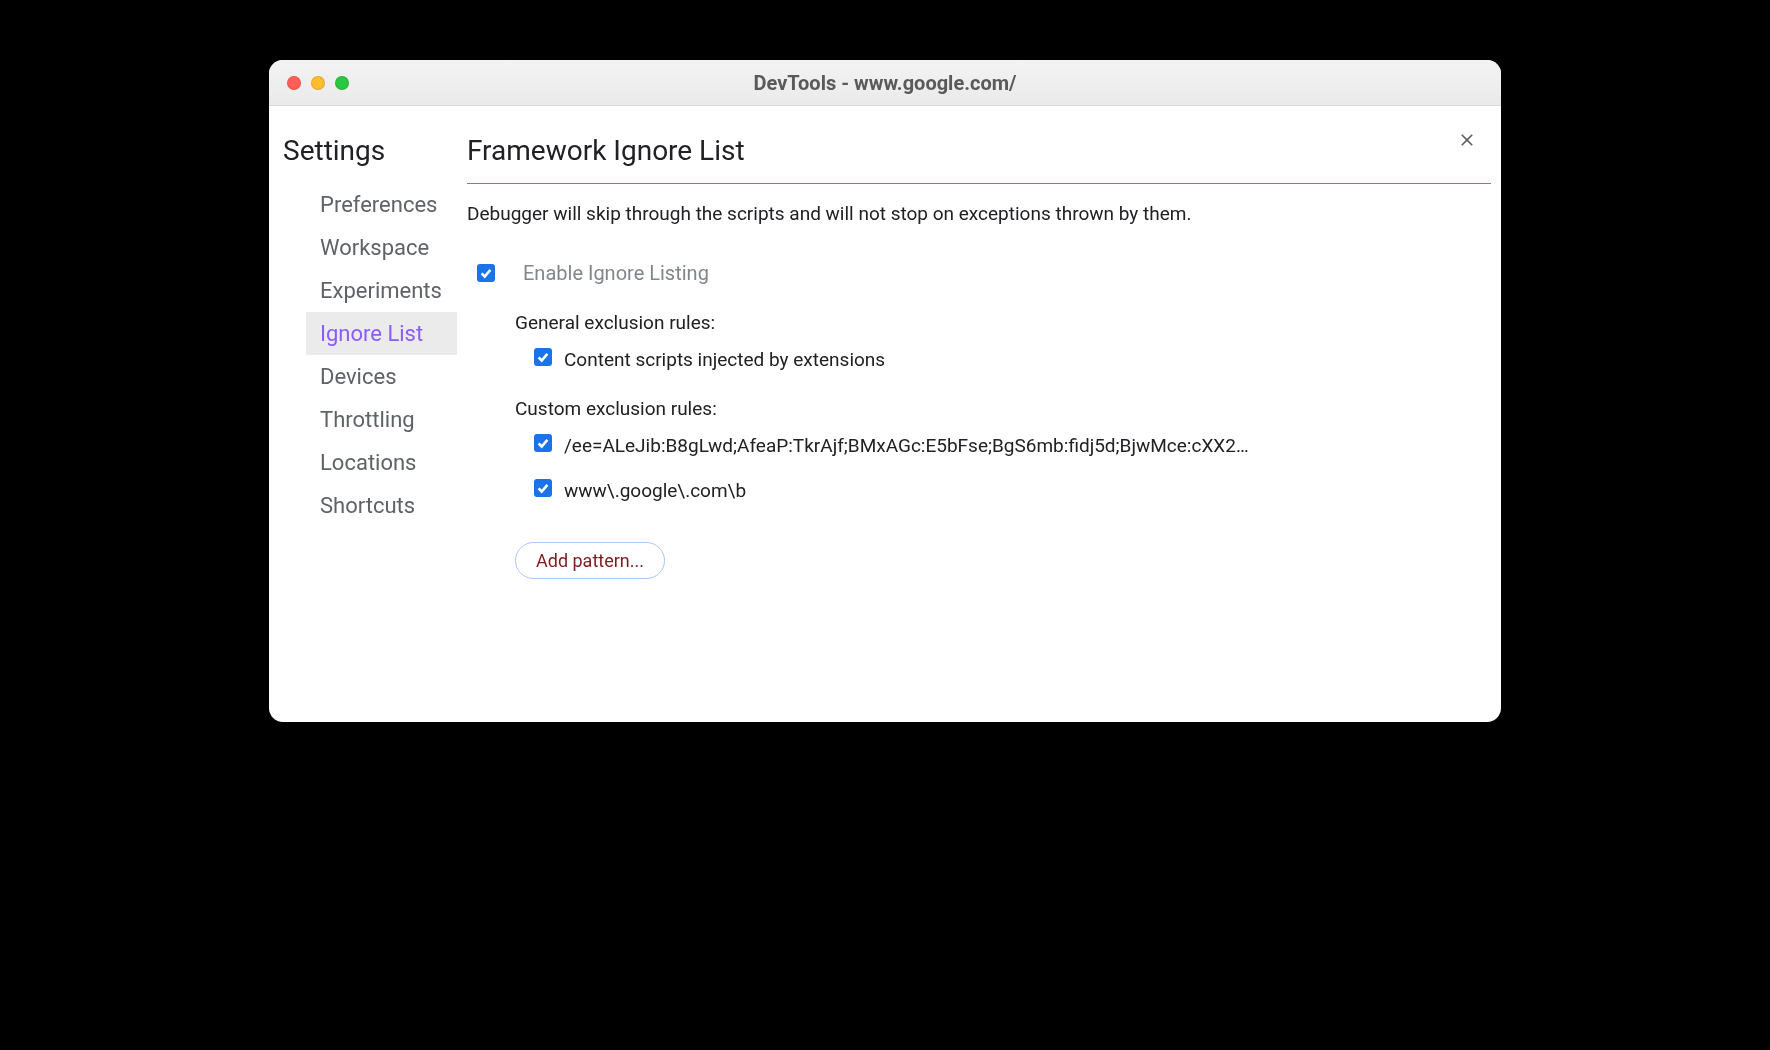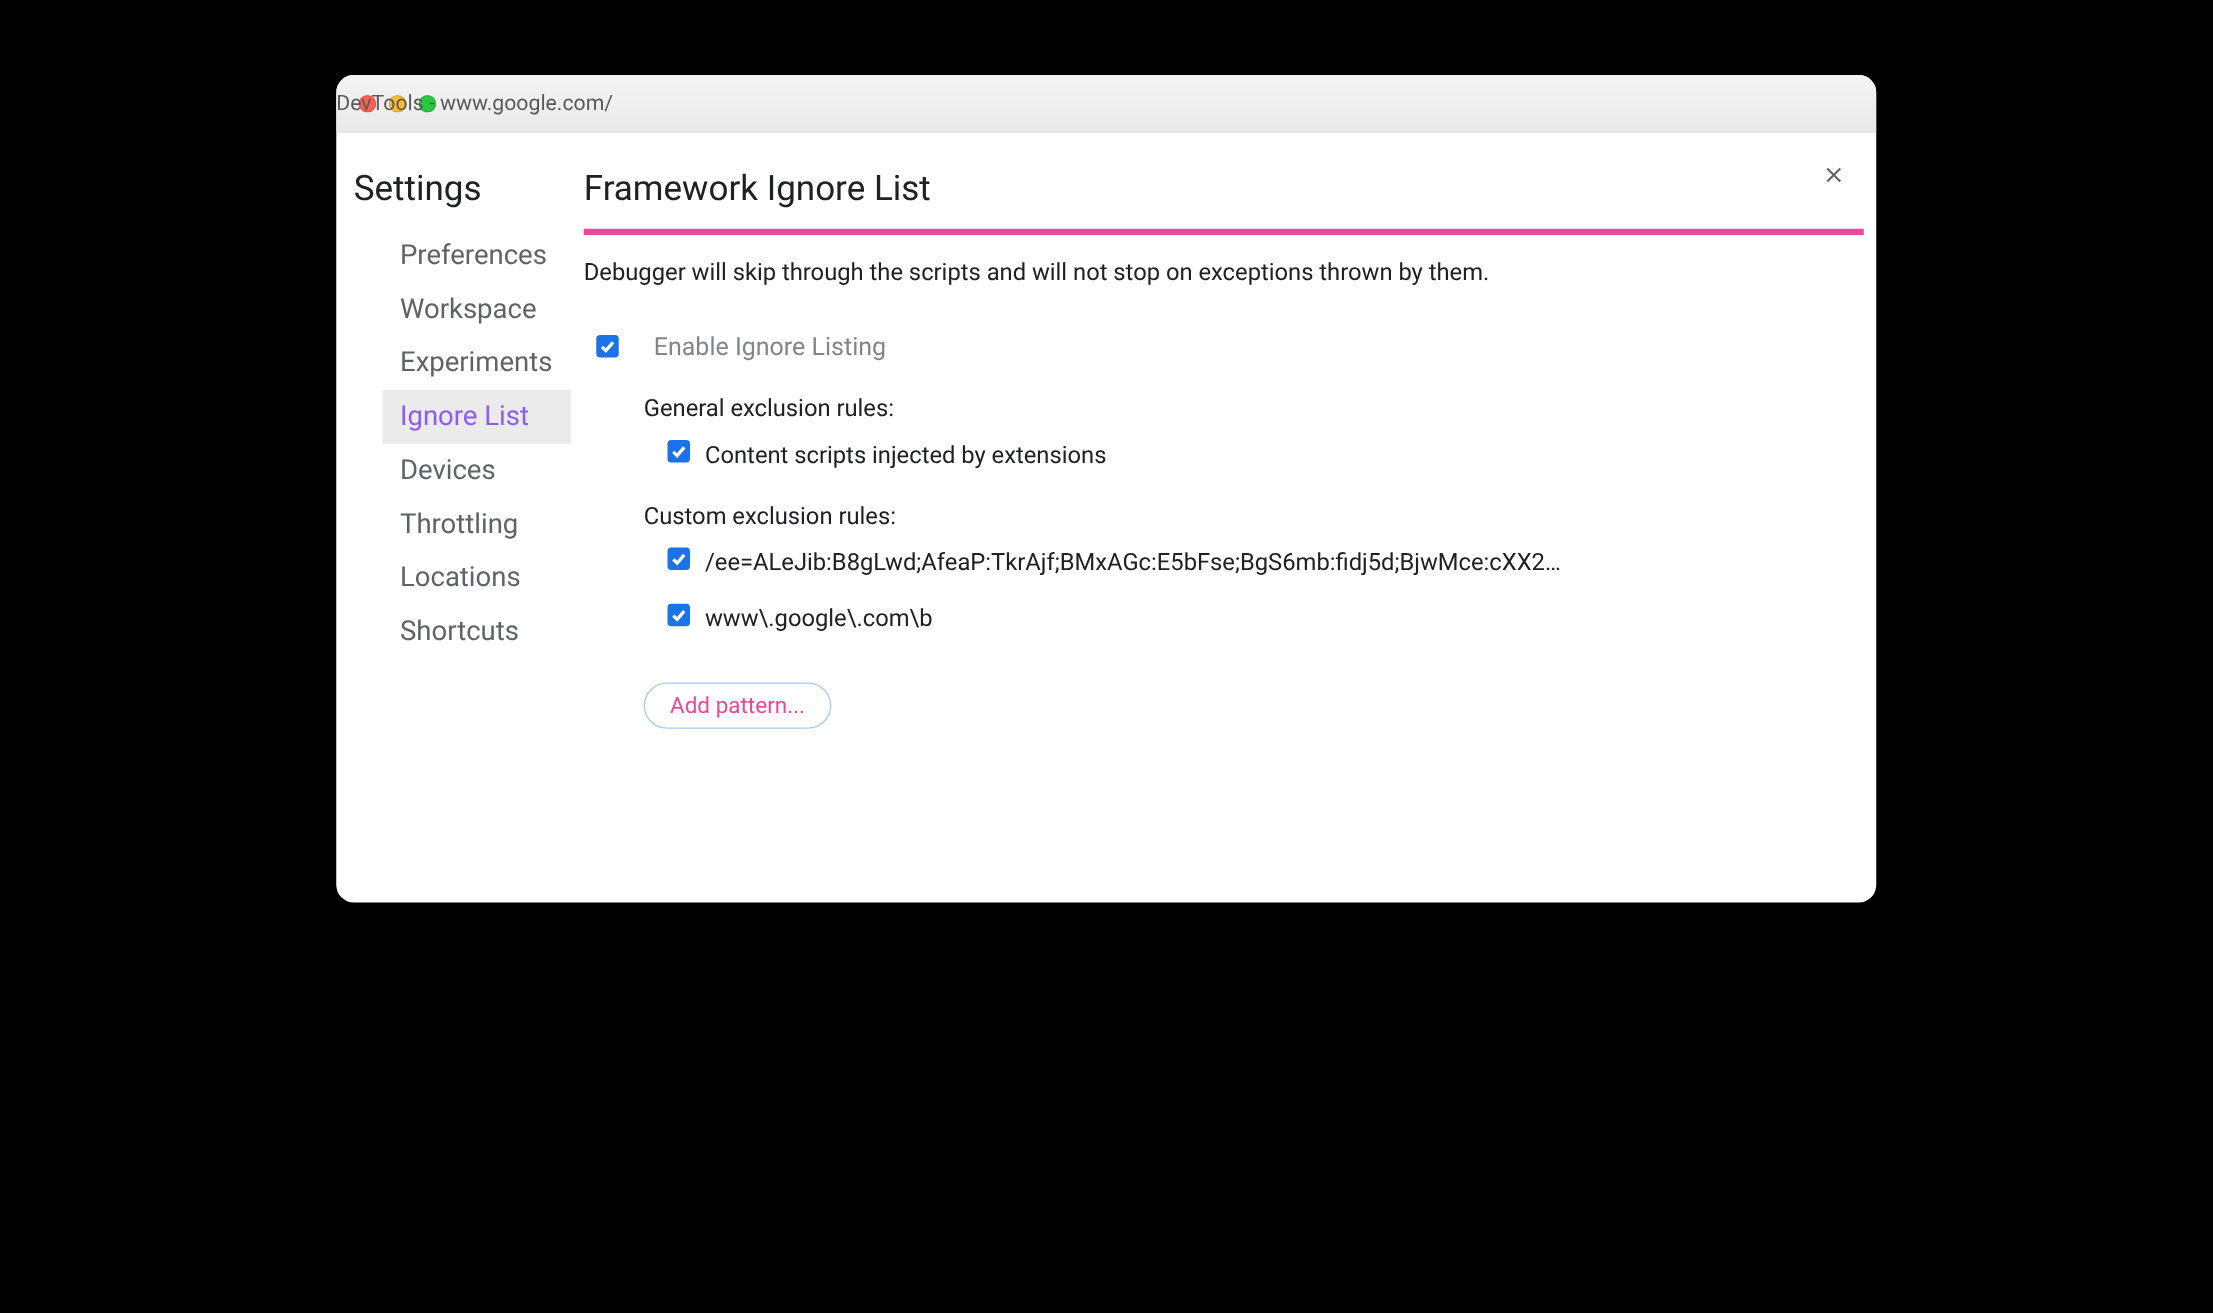--- a/index.html
+++ b/index.html
@@ -52,22 +52,23 @@
     }
     
     .tl-red { background: #ff5f57; border: 0.5px solid rgba(0,0,0,0.1); }
     .tl-yellow { background: #febc2e; border: 0.5px solid rgba(0,0,0,0.1); }
     .tl-green { background: #28c840; border: 0.5px solid rgba(0,0,0,0.1); }
     
     .window-title {
       position: absolute;
       left: 0;
       right: 0;
-      font-size: 17px;
-      font-weight: 400;
+      text-align: center;
+      font-size: 20px;
+      font-weight: 700;
       color: #5a5a5a;
       pointer-events: none;
     }
     
     .content-area {
       flex: 1;
       display: flex;
       position: relative;
     }
     
@@ -117,21 +118,21 @@
     .main {
       flex: 1;
       padding: 28px 10px 10px 10px;
     }
     
     .main-title {
       font-size: 28px;
       font-weight: 400;
       color: #202124;
       padding-bottom: 16px;
-      border-bottom: 5px solid #ec4899;
+      border-bottom: 1px solid #ec4899;
     }
     
     .description {
       margin-top: 18px;
       font-size: 19px;
       color: #202124;
     }
     
     .option-group {
       margin-top: 36px;
@@ -212,21 +213,21 @@
       height: 18px;
     }
     
     .add-button {
       margin-left: 48px;
       margin-top: 18px;
       padding: 7px 20px;
       border-radius: 20px;
       border: 1px solid #a8c7fa;
       background: #fff;
-      color: #ec4899;
+      color: #7f1d1d;
       font-size: 18px;
       cursor: pointer;
       font-family: inherit;
     }
   </style>
 </head>
 <body>
 
 <div class="window">
 

